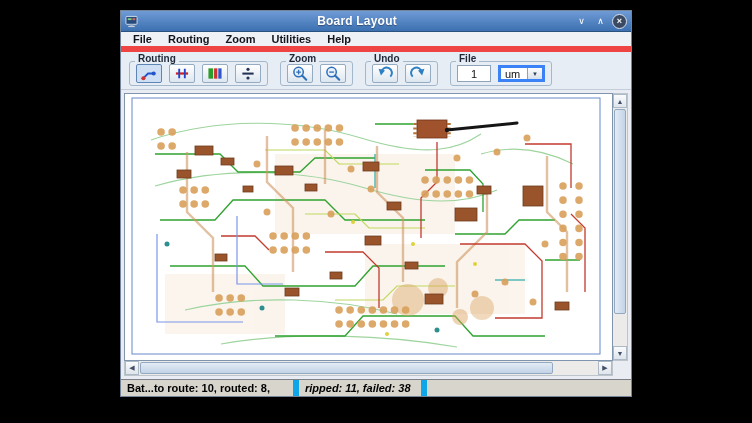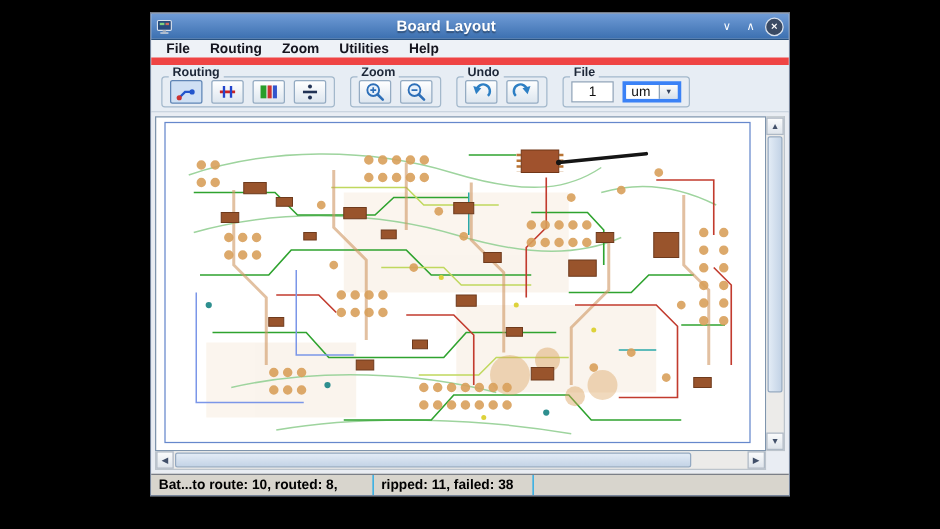--- a/index.html
+++ b/index.html
@@ -65,23 +65,23 @@
   .scroll-thumb { position:absolute; background:linear-gradient(90deg,#e3ecf6,#c3d3e6);
                   border:1px solid #93a9c2; border-radius:2px; }
   .scroll-thumb.v { left:1px; right:1px; top:1px; height:86%; }
   .scroll-thumb.h { top:1px; bottom:1px; left:1px; width:90%;
                     background:linear-gradient(#e3ecf6,#c3d3e6); }
   .corner { background:#e9edf3; }
 
   
   .statusbar { flex:0 0 17px; background:#d8d5cd; border-top:1px solid #7b7f87;
                display:flex; align-items:stretch; font-size:11px; font-weight:bold; color:#000; }
-  .sb-panel { display:flex; align-items:center; padding:0 6px; border-right:1px solid #0ea5e9; }
+  .sb-panel { display:flex; align-items:center; padding:0 6px; border-right:6px solid #0ea5e9; }
   .sb-panel.p1 { flex:0 0 178px; }
-  .sb-panel.p2 { flex:0 0 128px; }
+  .sb-panel.p2 { flex:0 0 128px;font-style:italic; }
   .sb-panel.p3 { flex:1; border-right:none; }
 </style>
 </head>
 <body>
 
 <div class="window">
 
   <div class="titlebar">
     <span class="tb-icon">
       <svg width="13" height="13" viewBox="0 0 14 14">

